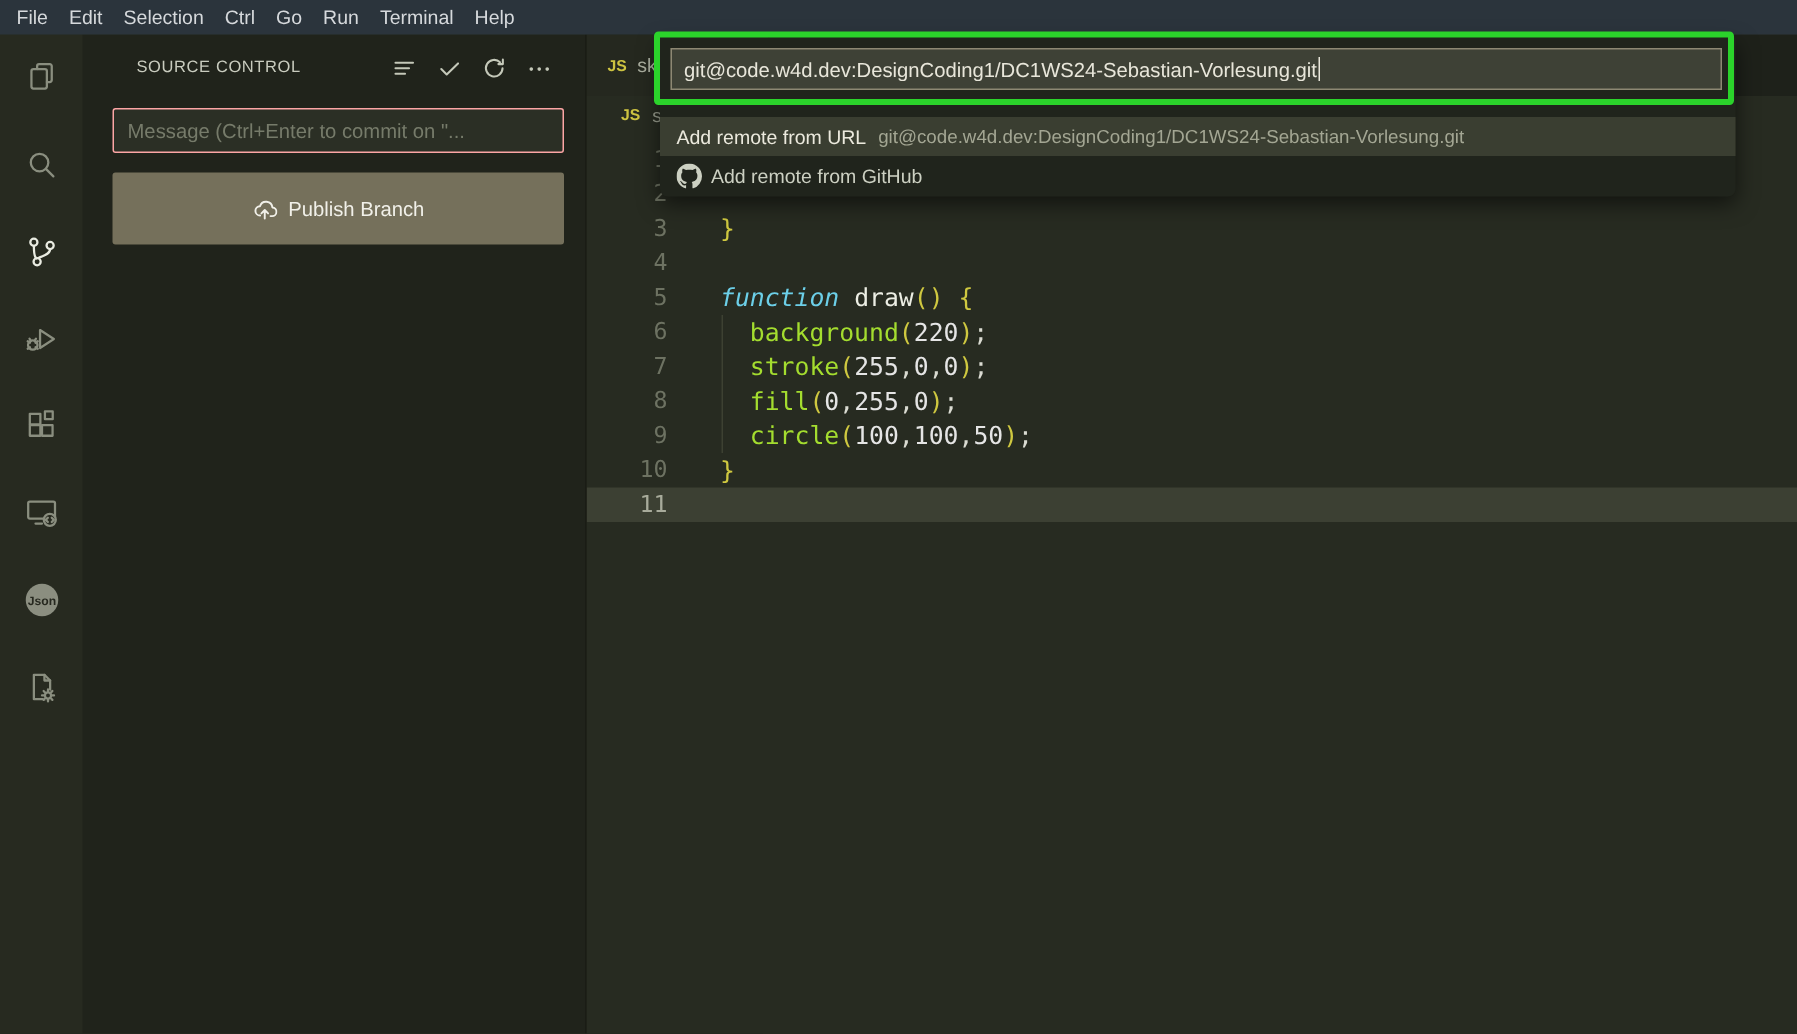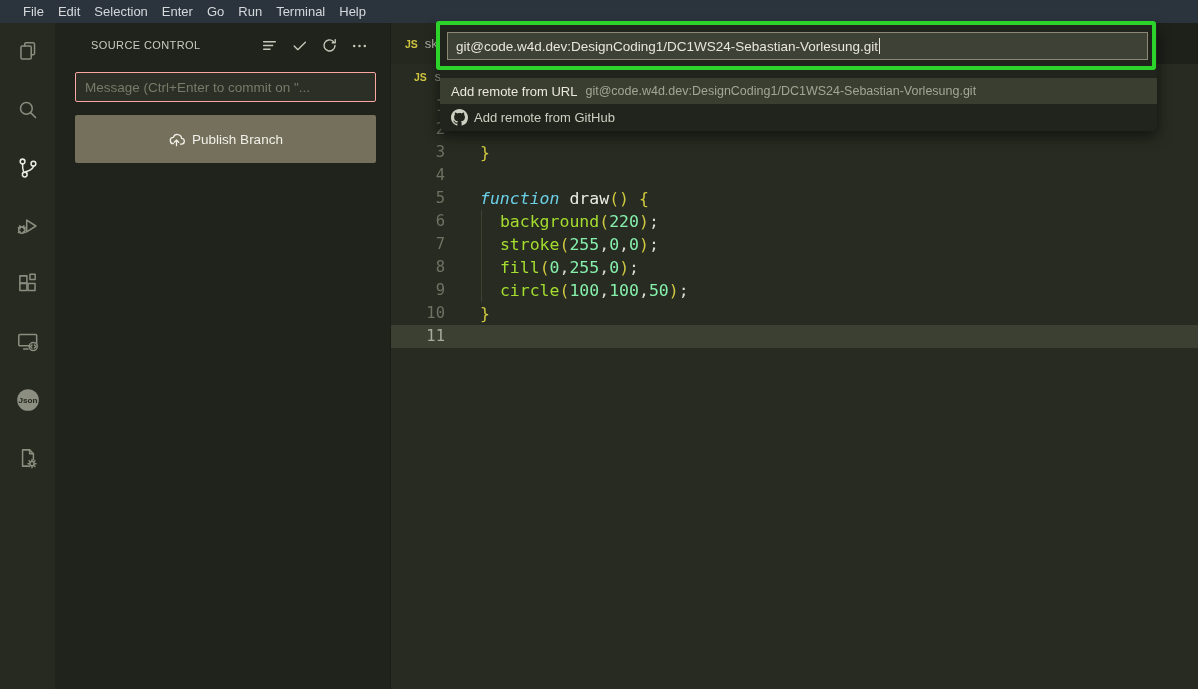--- a/index.html
+++ b/index.html
@@ -3,21 +3,21 @@
 <meta charset="utf-8">
 <style>
   html,body{margin:0;padding:0}
   body{
     width:1198px;height:689px;overflow:hidden;position:relative;
     background:#272b21;font-family:"Liberation Sans",sans-serif;
     -webkit-font-smoothing:antialiased;
   }
   
   .titlebar{position:absolute;left:0;top:0;width:1198px;height:23px;background:#2b343c;z-index:3;display:flex;align-items:center}
-  .menu-items{display:flex;align-items:center;margin-left:16px}
+  .menu-items{display:flex;align-items:center;margin-left:4px}
   .menu-item{color:#d6d9dc;font-size:13px;padding:0 7px;line-height:23px;cursor:default}
   
   .activitybar{position:absolute;left:0;top:23px;width:55px;height:666px;background:#272a20;z-index:2;display:flex;flex-direction:column}
   .ab-item{height:58px;display:flex;align-items:center;justify-content:center;color:#8a8e7f;cursor:pointer}
   .ab-item svg{width:26px;height:26px;display:block}
   .ab-item.active{color:#e9ebe1}
   
   .sidebar{position:absolute;left:55px;top:23px;width:336px;height:666px;background:#20231b;z-index:2;border-right:1px solid #1a1c15;box-sizing:border-box}
   .sb-header{position:absolute;left:36px;right:22px;top:12px;height:20px;display:flex;align-items:center;justify-content:space-between}
   .sb-title{font-size:11px;color:#c9ccbf;letter-spacing:.4px}
@@ -39,21 +39,21 @@
   .code{position:absolute;left:0;top:72px;right:0}
   .line{display:flex;height:23px;line-height:23px;font-family:"DejaVu Sans Mono",monospace;font-size:16.5px}
   .ln{width:54px;text-align:right;color:#6d7262;flex:none;font-size:15.5px}
   .lc{margin-left:35px;white-space:pre}
   .line.cur{background:#3c4033}
   .line.cur .ln{color:#a8ab9b}
   .t-k{color:#6ccfe8;font-style:italic}
   .t-w{color:#eceee4}
   .t-g{color:#a4dd2f}
   .t-y{color:#cfc840}
-  .t-n{color:#86efac}
+  .t-n{color:#e5e5e5}
   .t-d{color:#dadbd2}
   .indent-guide{position:absolute;left:90px;top:187px;width:1px;height:92px;background:#3d4132}
   
   .quick-panel{position:absolute;left:440px;top:25px;width:717px;height:106px;background:#20241c;z-index:4;border-radius:0 0 5px 5px;box-shadow:0 5px 14px rgba(0,0,0,.55)}
   .qi-input{position:absolute;left:7px;top:7px;width:701px;height:28px;box-sizing:border-box;background:#3e4136;border:1px solid #8d8873;display:flex;align-items:center;padding:0 8px;font-size:13.5px;color:#e8e6da;cursor:text}
   .qi-text{white-space:nowrap;overflow:hidden}
   .caret{width:1px;height:16px;background:#e8e6da;margin-left:1px;flex:none}
   .qi-list{position:absolute;left:0;top:53px;right:0}
   .qrow{height:26px;display:flex;align-items:center;padding:0 11px;cursor:pointer}
   .qrow.sel{background:#3a3e31}
@@ -68,21 +68,21 @@
 </head>
 <body>
 
 <div class="app">
 
   <div class="titlebar">
     <div class="menu-items">
         <span class="menu-item">File</span>
         <span class="menu-item">Edit</span>
         <span class="menu-item">Selection</span>
-        <span class="menu-item">Enter</span>
+        <span class="menu-item">Ctrl</span>
         <span class="menu-item">Go</span>
         <span class="menu-item">Run</span>
         <span class="menu-item">Terminal</span>
         <span class="menu-item">Help</span>
       </div>
   </div>
 
   <div class="activitybar">
       <div class="ab-item">
         <svg viewBox="0 0 24 24" fill="none" stroke="currentColor" stroke-width="1.4" stroke-linecap="round" stroke-linejoin="round">

